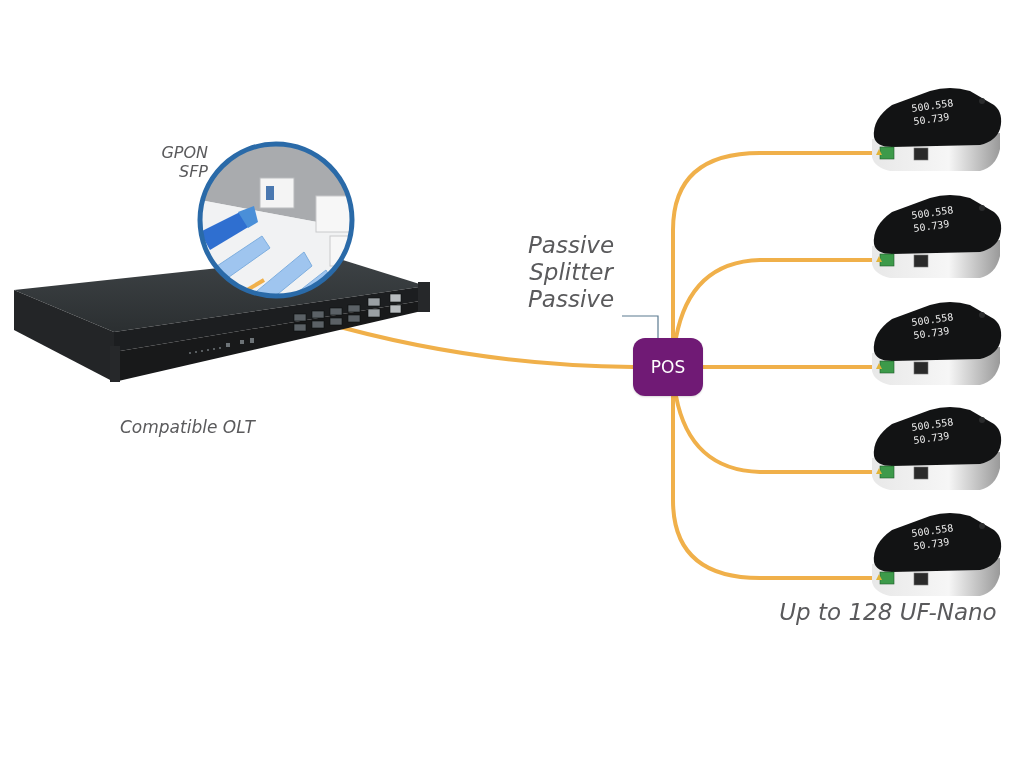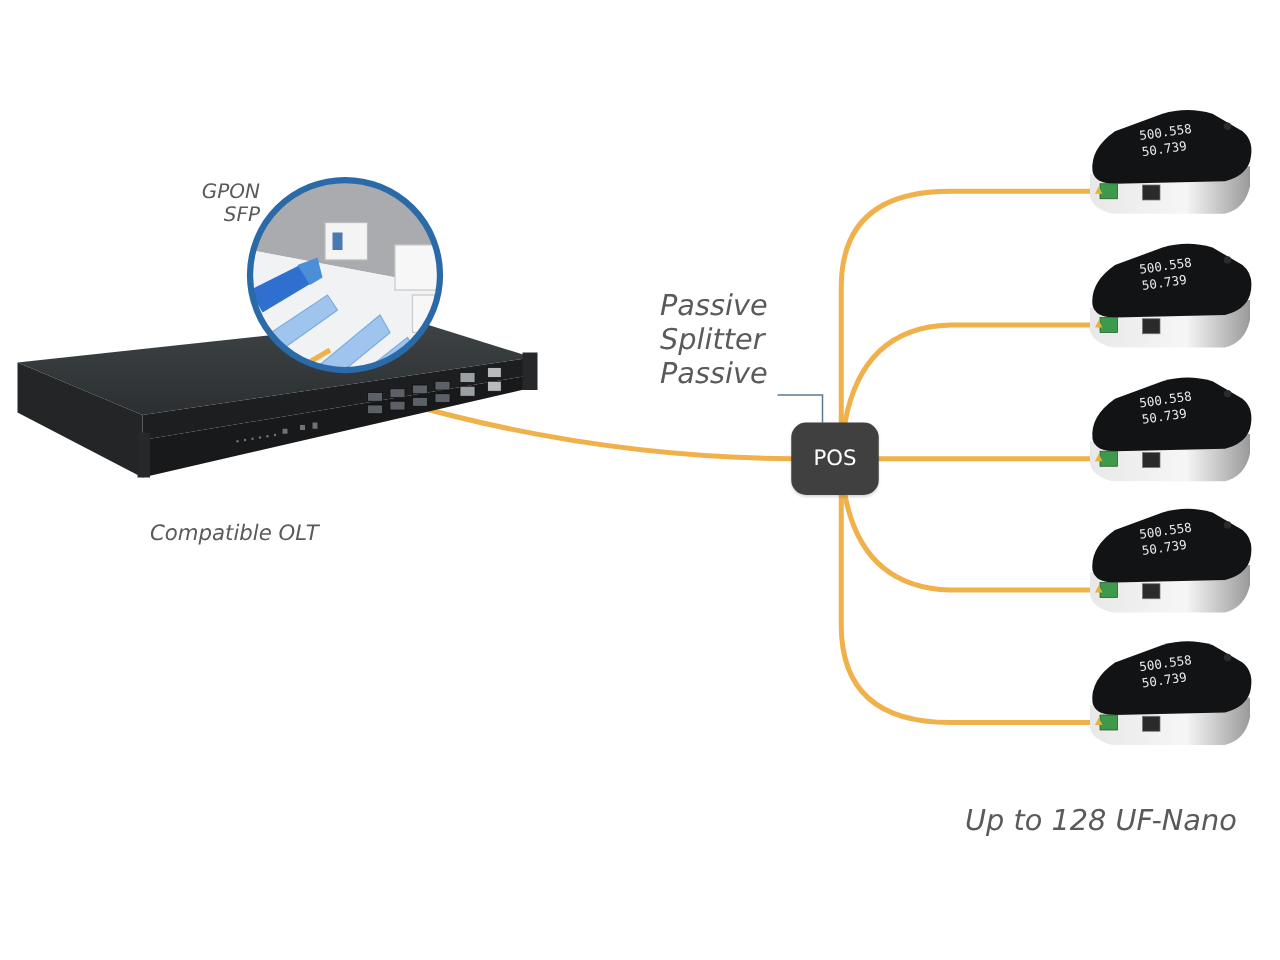--- a/index.html
+++ b/index.html
@@ -9,29 +9,30 @@
       position: relative; overflow: hidden;
       font-family: "DejaVu Sans", "Liberation Sans", sans-serif;
     }
     #diagram { position: absolute; left: 0; top: 0; }
     .label {
       position: absolute;
       font-style: italic;
       color: #5a5a5c;
       font-family: "DejaVu Sans", sans-serif;
       line-height: 1.18;
+      text-align: center;
     }
     #lbl-gpon { left: 128px; top: 144px; font-size: 16px; text-align: right; width: 80px; }
     #lbl-olt  { left: 120px; top: 417px; font-size: 17px; }
     #lbl-pos  { left: 528px; top: 232px; font-size: 23px; }
-    #lbl-ont  { left: 772px; top: 644px; font-size: 23px; text-align: left; width: 232px; }
+    #lbl-ont  { left: 772px; top: 599px; font-size: 23px; text-align: center; width: 232px; }
     .pos-box {
       position: absolute; left: 633px; top: 338px;
       width: 70px; height: 58px;
-      background: #404040;
+      background: #701a75;
       border-radius: 12px;
       color: #ffffff;
       font-family: "DejaVu Sans", sans-serif;
       font-size: 17px;
       display: flex; align-items: center; justify-content: center;
       box-shadow: 0 1px 2px rgba(0,0,0,0.15);
     }
   </style>
 </head>
 <body>

